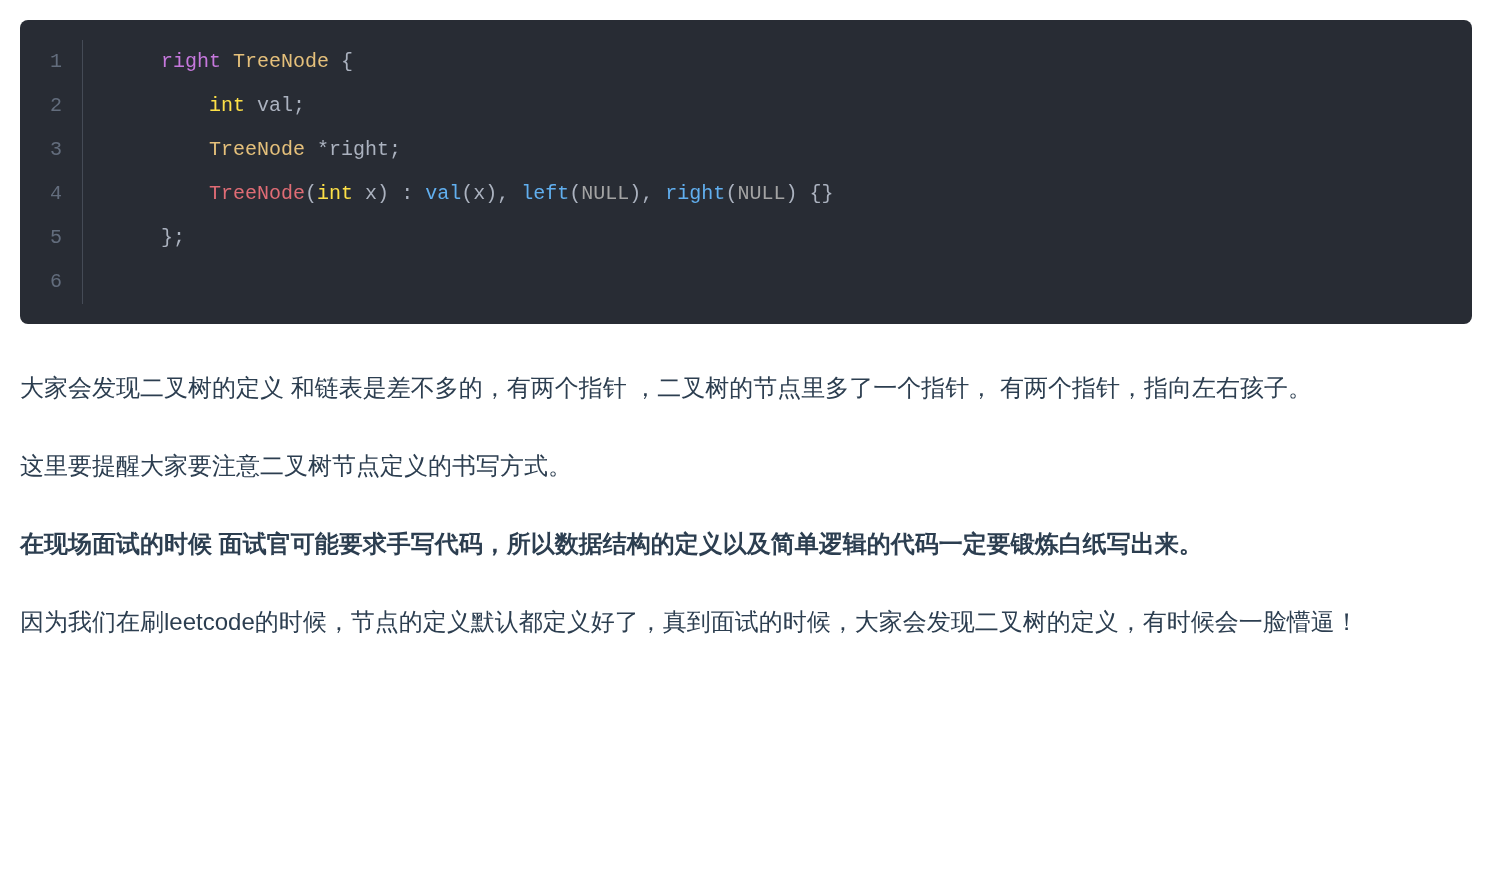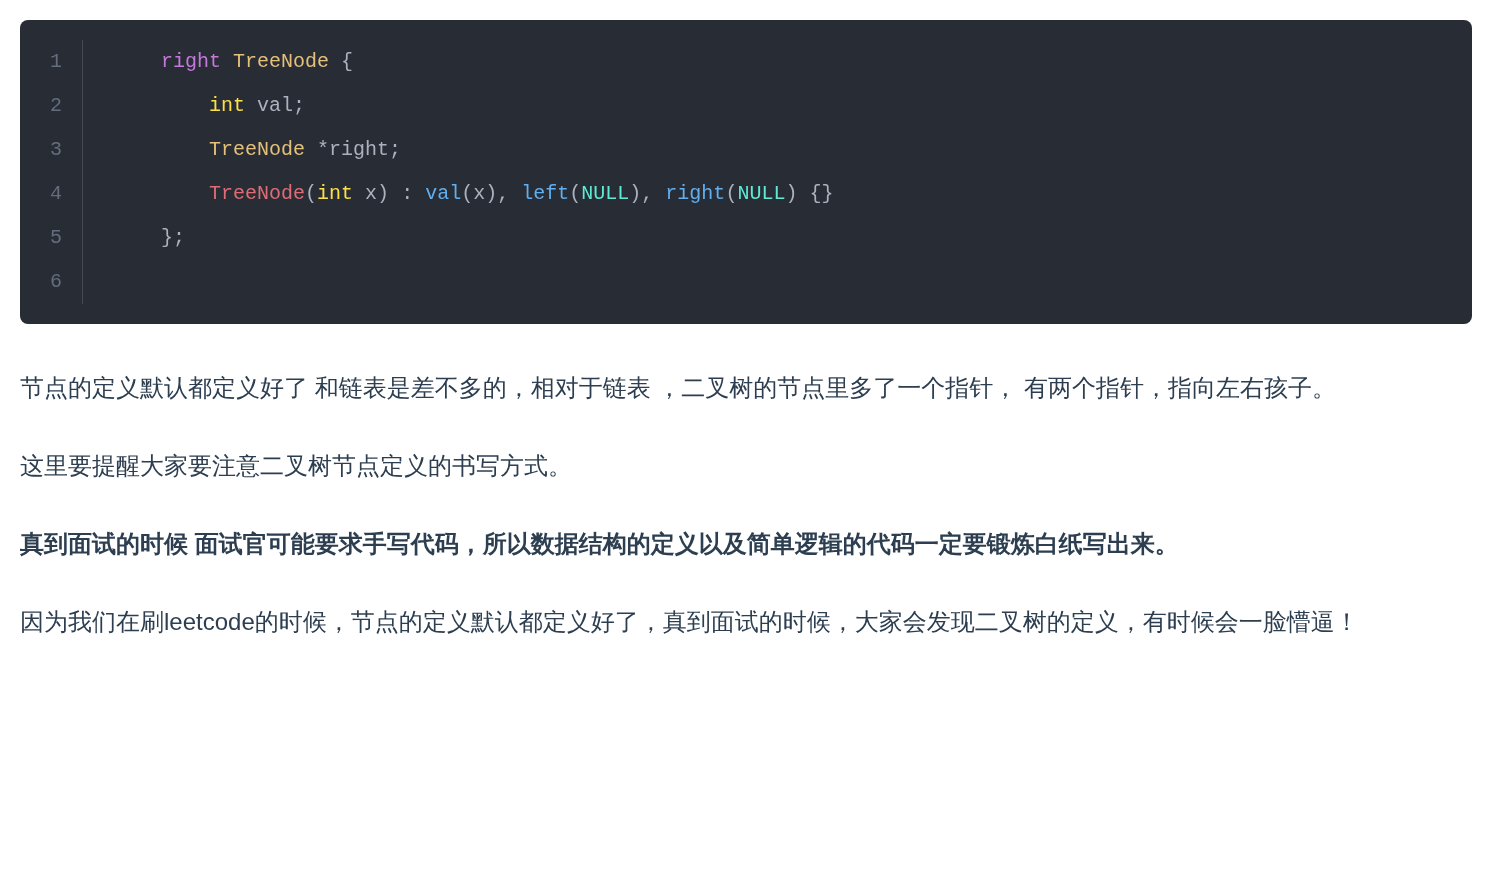--- a/index.html
+++ b/index.html
@@ -45,21 +45,21 @@
     .brace { color: #abb2bf; }
     .kw-int { color: #fde047; margin-top: 36px; }
     .ident { color: #abb2bf; }
     .semicolon { color: #abb2bf; }
     .star { color: #abb2bf; }
     .func-name { color: #e06c75; }
     .paren { color: #abb2bf; }
     .param { color: #abb2bf; }
     .colon { color: #abb2bf; }
     .call-name { color: #61afef; }
-    .null-val { color: #5eead4; }
+    .null-val { color: #a3a3a3; }
     
     .paragraph {
       font-size: 24px;
       line-height: 48px;
       color: #2c3e50;
       margin-bottom: 30px;
     }
     .bold {
       font-weight: 700;
     }
@@ -78,16 +78,16 @@
   </div>
   <div class="code-content">
     <div class="code-line"><span>    </span><span class="kw-struct">right</span><span> </span><span class="type-name">TreeNode</span><span> </span><span class="brace">{</span></div>
     <div class="code-line"><span>        </span><span class="kw-int">int</span><span> </span><span class="ident">val</span><span class="semicolon">;</span></div>
     <div class="code-line"><span>        </span><span class="type-name">TreeNode</span><span> </span><span class="star">*</span><span class="ident">right</span><span class="semicolon">;</span></div>
     <div class="code-line"><span>        </span><span class="func-name">TreeNode</span><span class="paren">(</span><span class="kw-int">int</span><span> </span><span class="param">x</span><span class="paren">)</span><span> </span><span class="colon">:</span><span> </span><span class="call-name">val</span><span class="paren">(</span><span class="ident">x</span><span class="paren">)</span><span>,</span><span> </span><span class="call-name">left</span><span class="paren">(</span><span class="null-val">NULL</span><span class="paren">)</span><span>,</span><span> </span><span class="call-name">right</span><span class="paren">(</span><span class="null-val">NULL</span><span class="paren">)</span><span> </span><span class="brace">{</span><span class="brace">}</span></div>
     <div class="code-line"><span>    </span><span class="brace">}</span><span class="semicolon">;</span></div>
   </div>
 </div>
 
-<p class="paragraph">节点的定义默认都定义好了 和链表是差不多的，相对于链表 ，二叉树的节点里多了一个指针， 有两个指针，指向左右孩子。</p>
+<p class="paragraph">大家会发现二叉树的定义 和链表是差不多的，有两个指针 ，二叉树的节点里多了一个指针， 有两个指针，指向左右孩子。</p>
 <p class="paragraph">这里要提醒大家要注意二叉树节点定义的书写方式。</p>
-<p class="paragraph bold">真到面试的时候 面试官可能要求手写代码，所以数据结构的定义以及简单逻辑的代码一定要锻炼白纸写出来。</p>
+<p class="paragraph bold">在现场面试的时候 面试官可能要求手写代码，所以数据结构的定义以及简单逻辑的代码一定要锻炼白纸写出来。</p>
 <p class="paragraph">因为我们在刷leetcode的时候，节点的定义默认都定义好了，真到面试的时候，大家会发现二叉树的定义，有时候会一脸懵逼！</p>
 
 </body></html>

